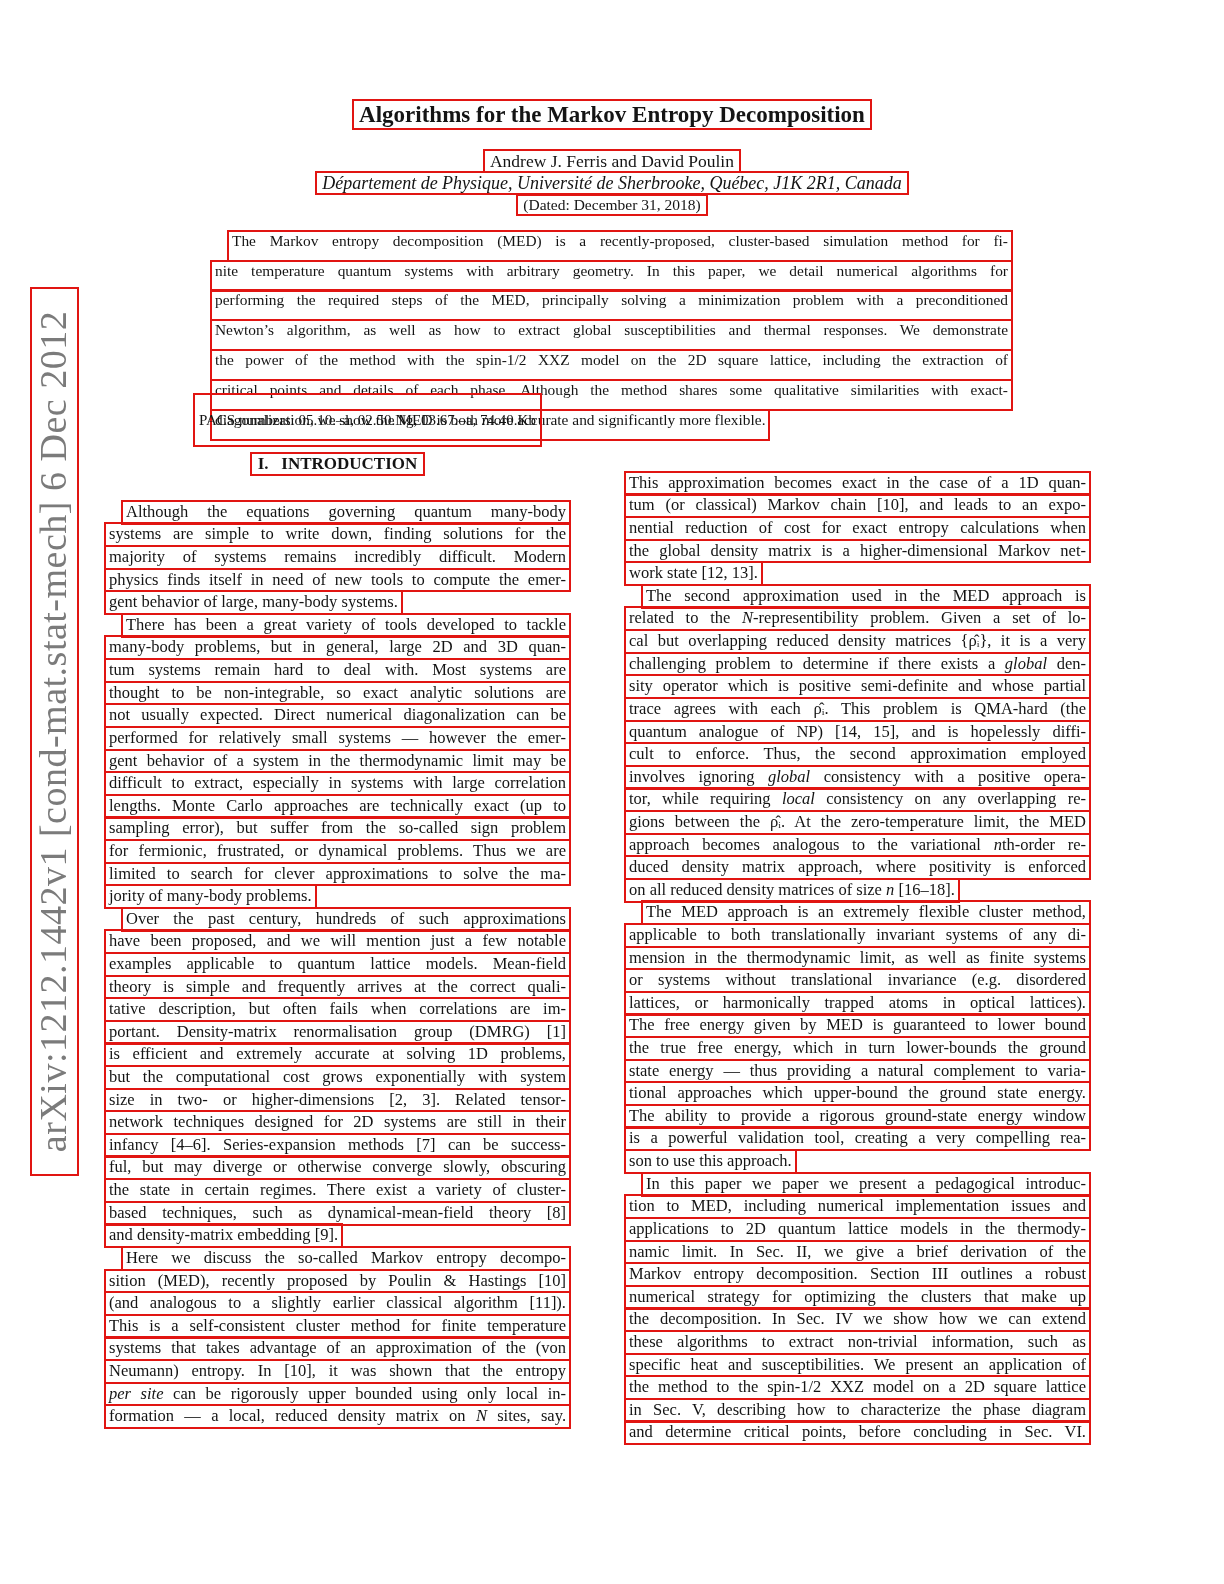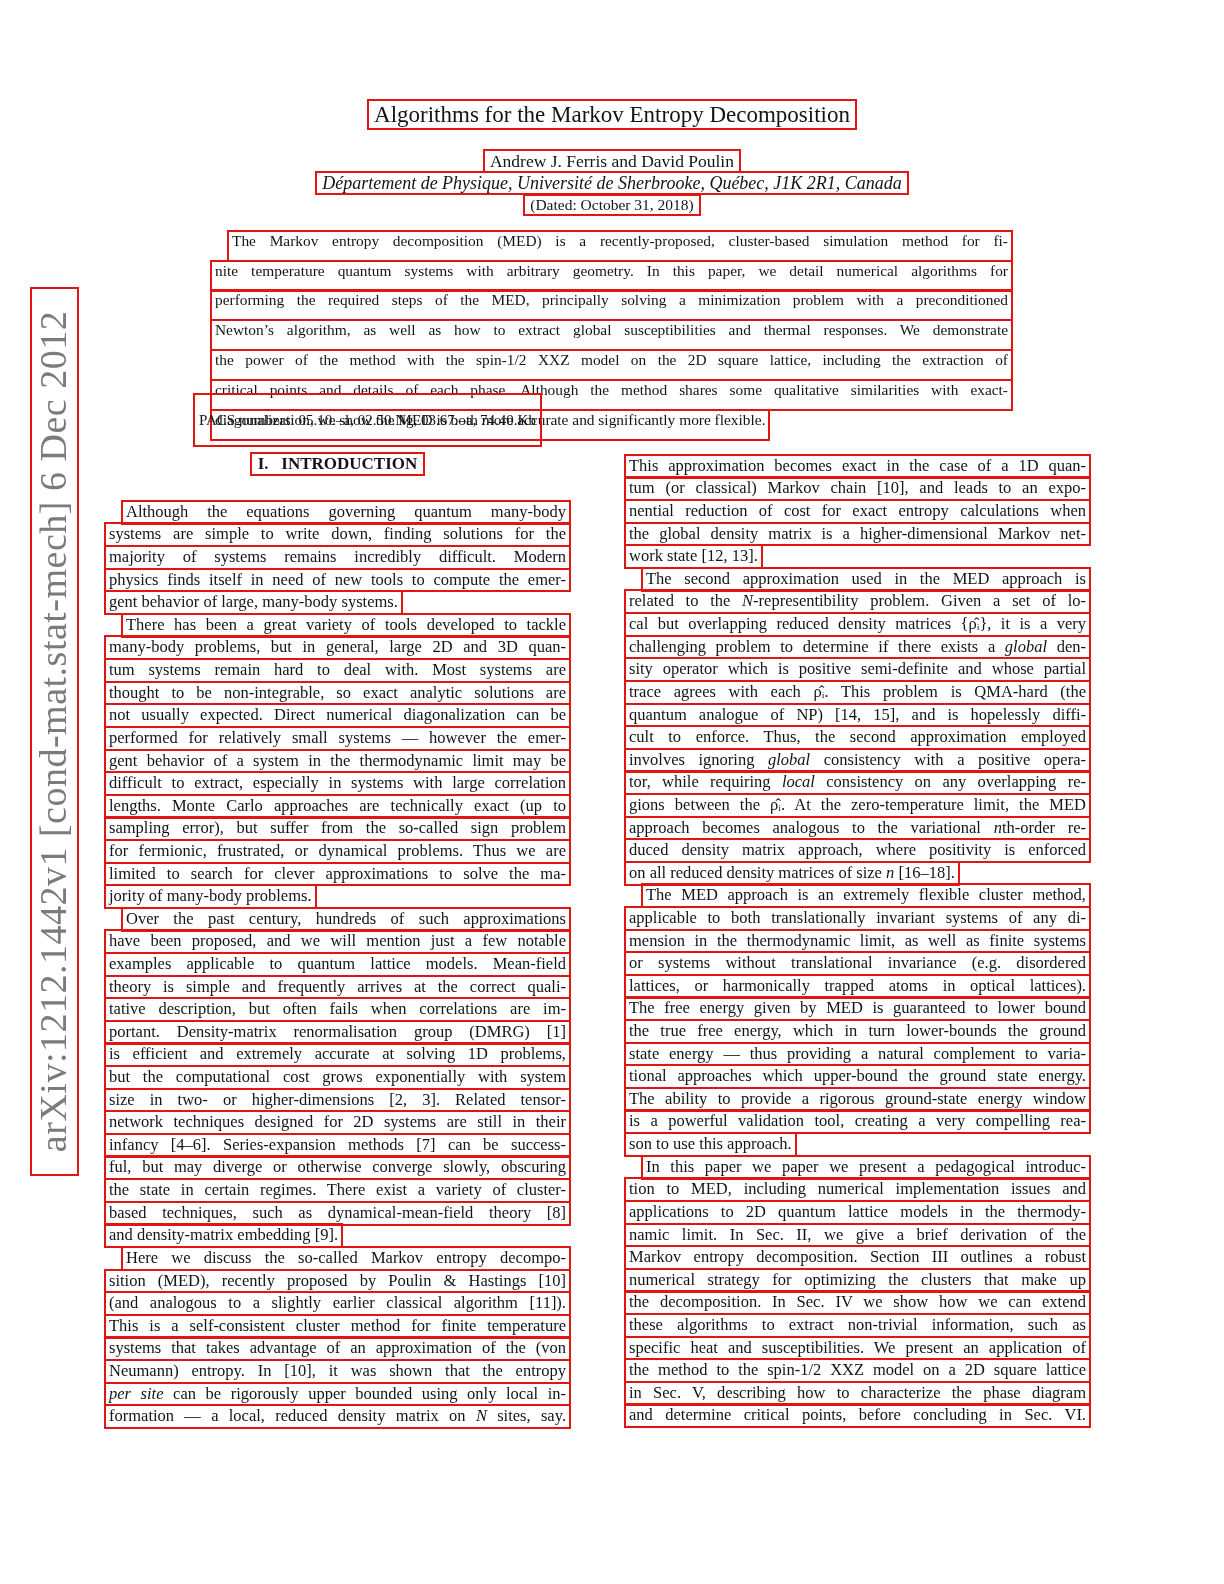--- a/index.html
+++ b/index.html
@@ -32,21 +32,21 @@
     font-size: 38px;
     line-height: 43px;
     text-align: center;
     white-space: nowrap;
     letter-spacing: 0.5px;
   }
 
   
   .hdr { position: absolute; left: 0; right: 0; text-align: center; }
   .hdr .boxed { display: inline-block; padding: 0 5px; }
-  .title-row   { top: 99px;  font-size: 23px; font-weight: normal; }
+  .title-row   { top: 99px;  font-size: 23px; font-weight: bold; }
   .title-row .boxed { line-height: 27px; }
   .authors-row { top: 149px; font-size: 17.5px; text-align: center; }
   .authors-row .boxed { line-height: 20px; }
   .affil-row   { top: 171px; font-size: 18px; font-style: italic; }
   .affil-row .boxed { line-height: 20px; }
   .date-row    { top: 194px; font-size: 15.5px; }
   .date-row .boxed { line-height: 18px; }
 
   
   .abstract {
@@ -57,21 +57,21 @@
   }
   .abstract .line { line-height: 17px; height: 32px; }
 
   
   .pacs-row { position: absolute; left: 193px; top: 393px; font-size: 15px; }
   .pacs-row .boxed { display: inline-block; padding: 16px 4px; line-height: 18px; }
 
   
   .col { position: absolute; width: 467px; font-size: 16.5px; }
   .col-left  { left: 104px; top: 452px; }
-  .col-right { left: 624px; top: 456px; }
+  .col-right { left: 624px; top: 473px; }
   .col .line { line-height: 20px; height: 24.8px; }
 
   .heading-wrap { text-align: center; margin-bottom: 26px; }
   .heading-wrap .boxed {
     display: inline-block;
     font-weight: bold;
     font-size: 17px;
     line-height: 20px;
     padding: 0 6px;
     white-space: pre;
@@ -105,21 +105,21 @@
   <div class="hdr title-row">
     <span class="boxed">Algorithms for the Markov Entropy Decomposition</span>
   </div>
   <div class="hdr authors-row">
     <span class="boxed">Andrew J. Ferris and David Poulin</span>
   </div>
   <div class="hdr affil-row">
     <span class="boxed">Département de Physique, Université de Sherbrooke, Québec, J1K 2R1, Canada</span>
   </div>
   <div class="hdr date-row">
-    <span class="boxed">(Dated: October 31, 2018)</span>
+    <span class="boxed">(Dated: December 31, 2018)</span>
   </div>
 
   <div class="abstract" id="abstract"><div class="line indent"><span>The Markov entropy decomposition (MED) is a recently-proposed, cluster-based simulation method for fi-</span></div><div class="line"><span>nite temperature quantum systems with arbitrary geometry.  In this paper, we detail numerical algorithms for</span></div><div class="line"><span>performing the required steps of the MED, principally solving a minimization problem with a preconditioned</span></div><div class="line"><span>Newton’s algorithm, as well as how to extract global susceptibilities and thermal responses.  We demonstrate</span></div><div class="line"><span>the power of the method with the spin-1/2 XXZ model on the 2D square lattice, including the extraction of</span></div><div class="line"><span>critical points and details of each phase.  Although the method shares some qualitative similarities with exact-</span></div><div class="line short"><span>diagonalization, we show the MED is both more accurate and significantly more flexible.</span></div></div>
 
   <div class="pacs-row">
     <span class="boxed">PACS numbers: 05.10.–a, 02.50.Ng, 03.67.–a, 74.40.Kb</span>
   </div>
 
   <div class="col col-left">
     <div class="heading-wrap">

